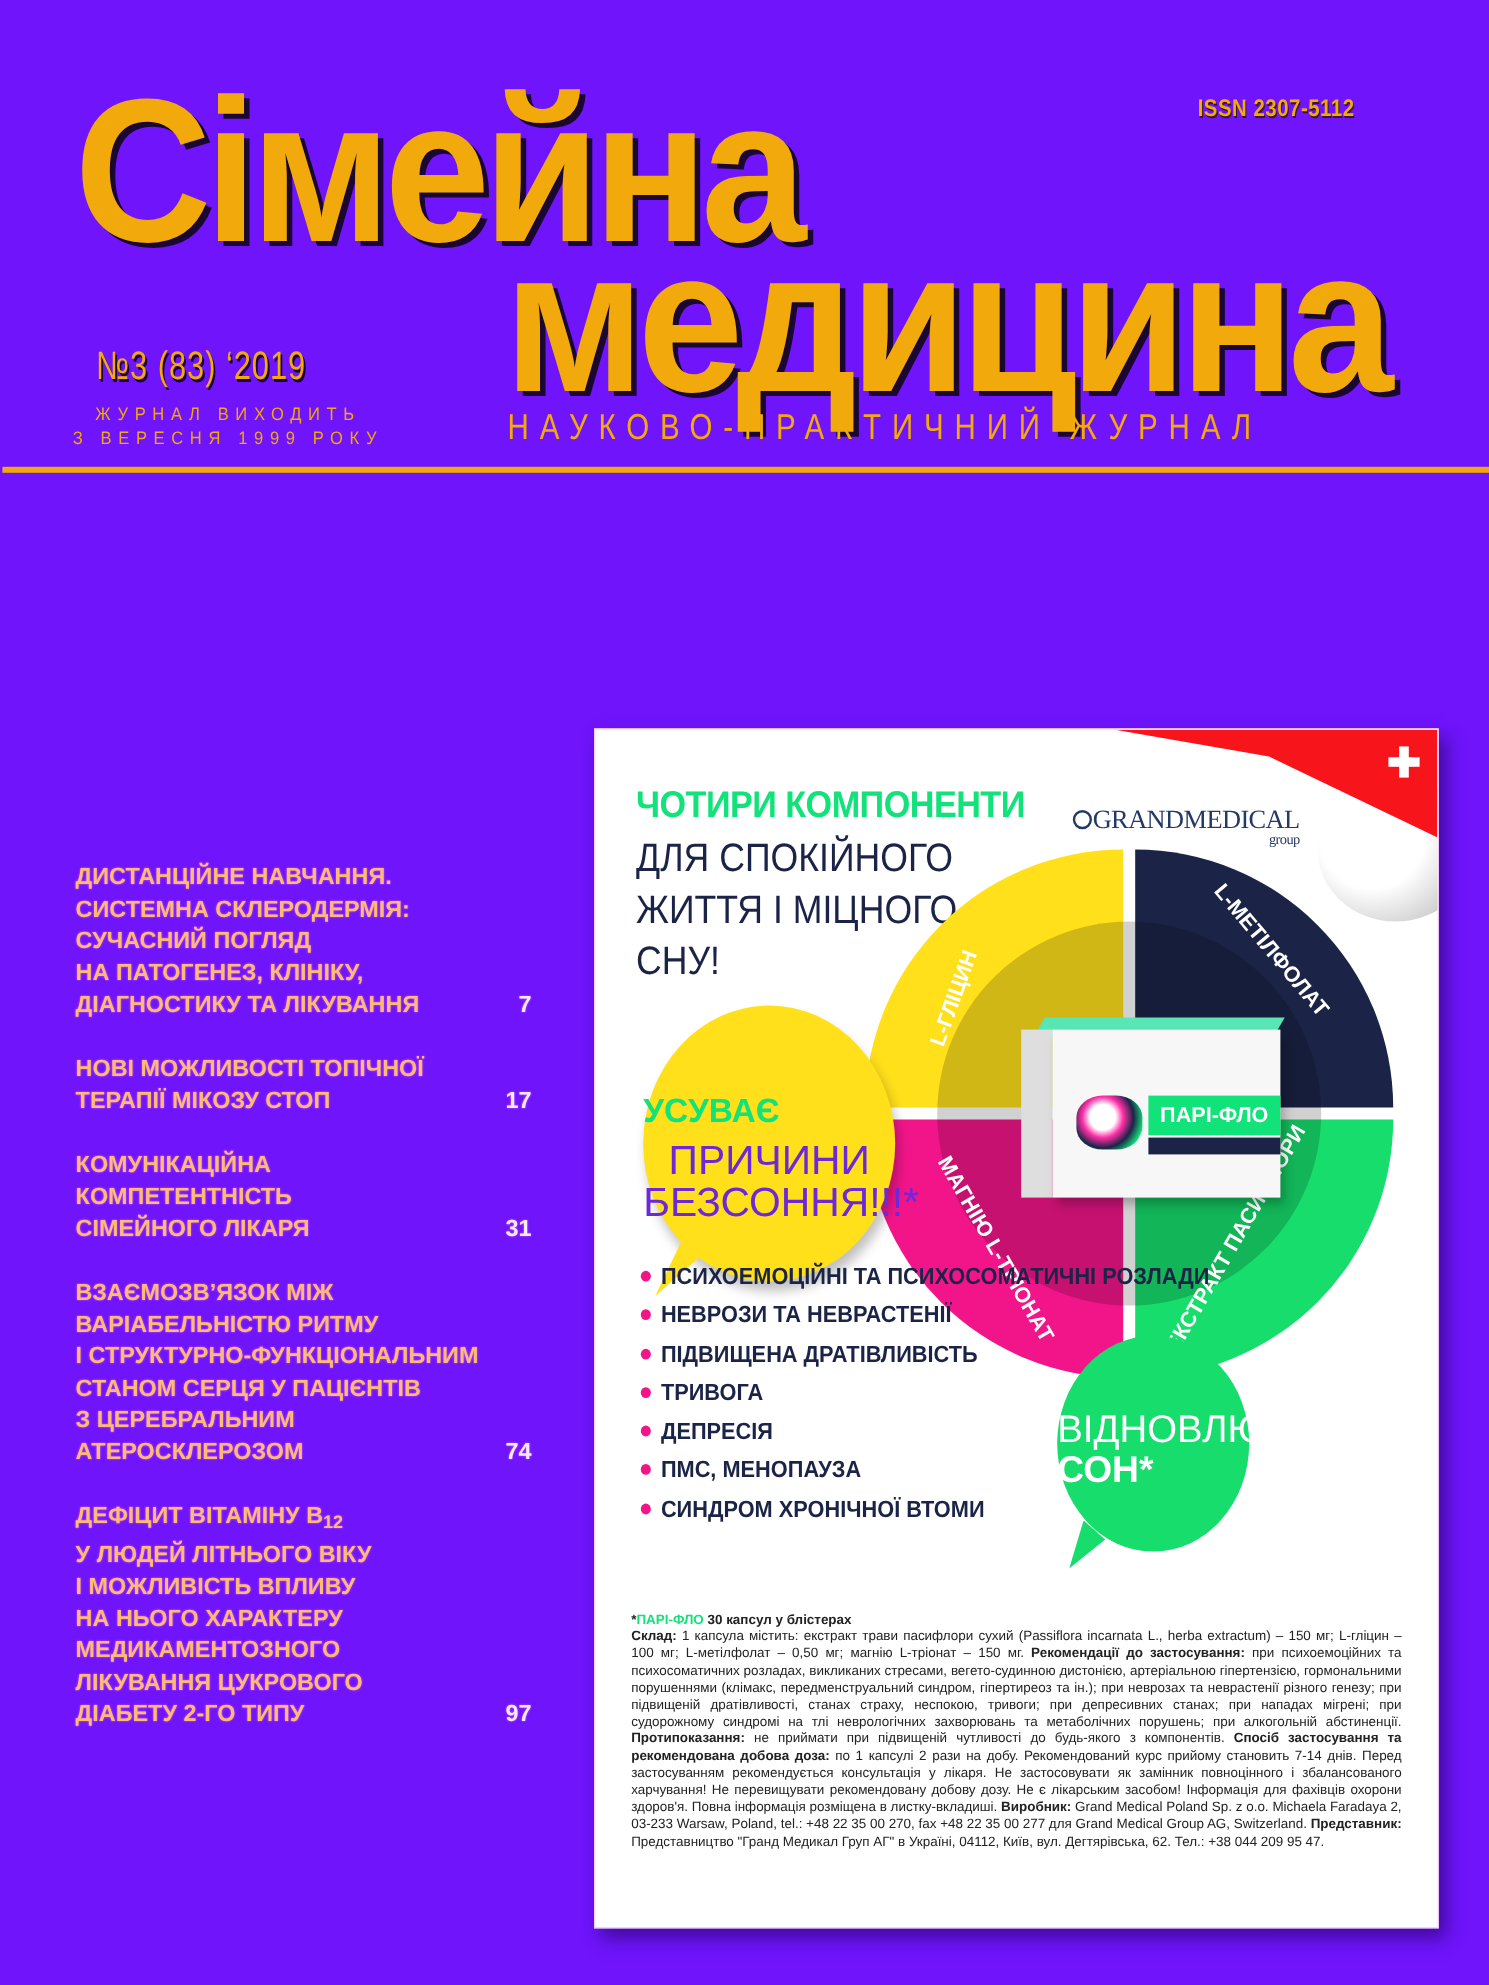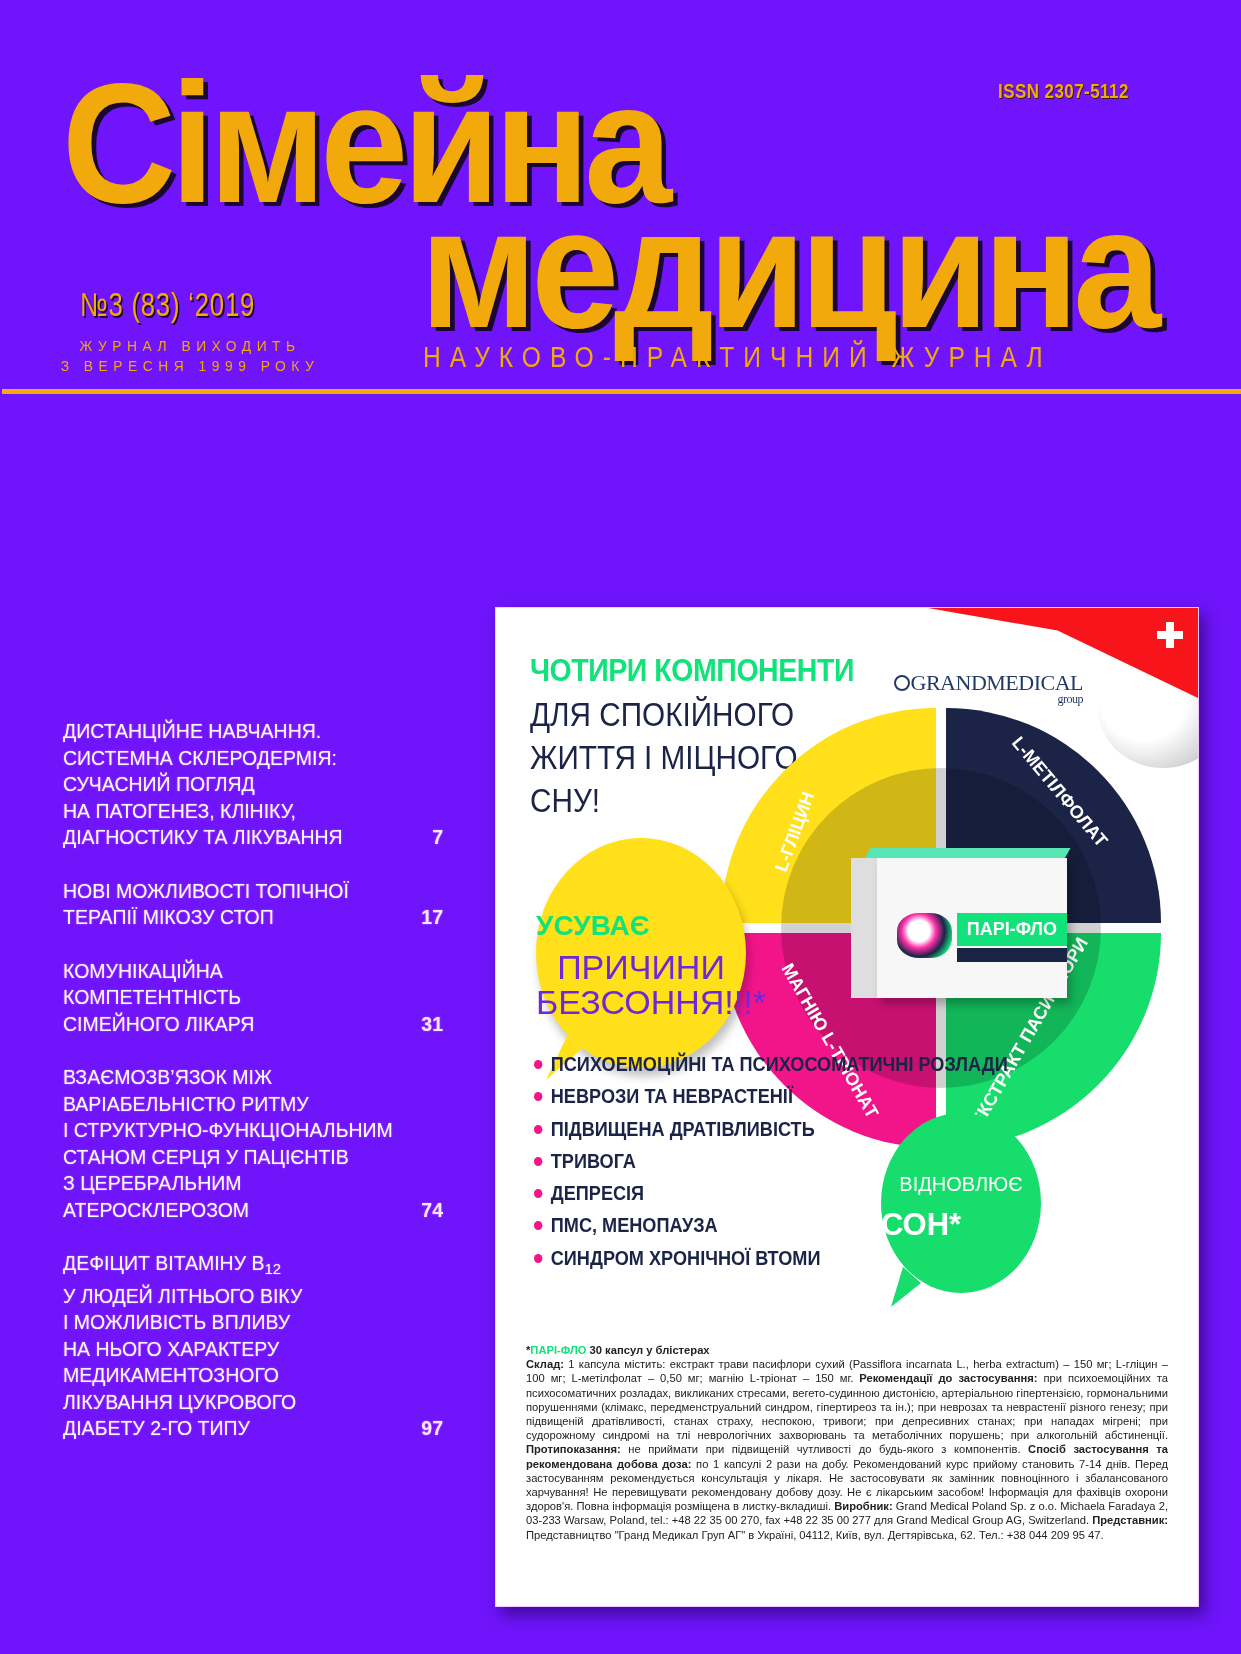--- a/index.html
+++ b/index.html
@@ -50,21 +50,21 @@
     white-space: nowrap;
   }
   .divider {
     position: absolute; left: 2px; right: 0; top: 389px; height: 5px;
     background: #f2a90b;
   }
   
   .toc { position: absolute; left: 63px; top: 718px; width: 380px; }
   .toc-item { position: relative; margin-bottom: 27px; }
   .toc-title {
-    color: #ffffff; font-weight: 400; font-size: 19.5px; line-height: 26.5px;
+    color: #fdba74; font-weight: 700; font-size: 19.5px; line-height: 26.5px;
     text-shadow: 0 0 2px rgba(255,120,255,0.7);
     white-space: pre-line; width: 340px;
   }
   .toc-page {
     position: absolute; right: 0; bottom: 0;
     color: #fbe9ff; font-weight: 700; font-size: 19.5px; line-height: 26.5px;
     text-shadow: 0 0 2px rgba(255,120,255,0.7);
   }
   sub { font-size: 15px; vertical-align: -4px; }
   
@@ -168,21 +168,21 @@
   .bubble-green {
     position: absolute; left: 385px; top: 505px; width: 160px; height: 180px;
     background: #17dd6c; border-radius: 50%;
   }
   .bubble-green::after {
     content: ""; position: absolute; left: 10px; bottom: -14px; width: 30px; height: 40px;
     background: #17dd6c; clip-path: polygon(40% 0, 100% 40%, 0 100%);
   }
   .bubble-green .g1 {
     position: absolute; left: 0; right: 0; top: 60px; text-align: center;
-    color: #fff; font-size: 20px;
+    color: #fff; font-size: 32px;
   }
   .bubble-green .g2 {
     position: absolute; left: 0; right: 0; top: 94px; text-align: left;
     color: #fff; font-weight: 700; font-size: 31px;
   }
   .fine {
     position: absolute; left: 30px; right: 30px; top: 735px;
     color: #222; font-size: 11.2px; line-height: 14.2px; text-align: justify;
   }
   .fine .prod { font-weight: 700; }

